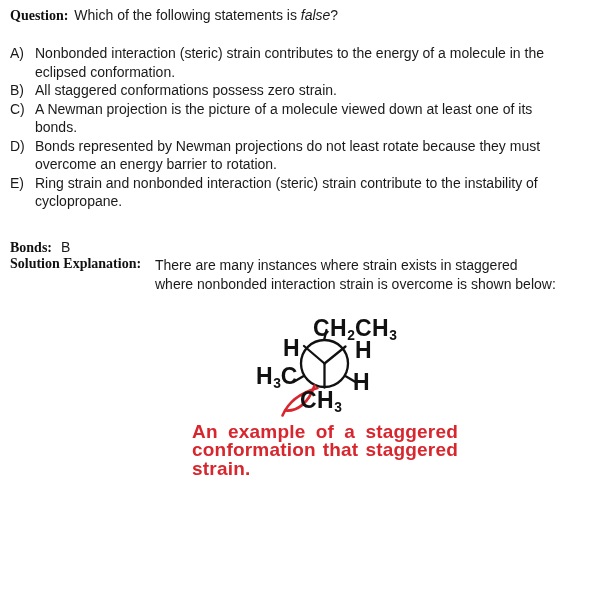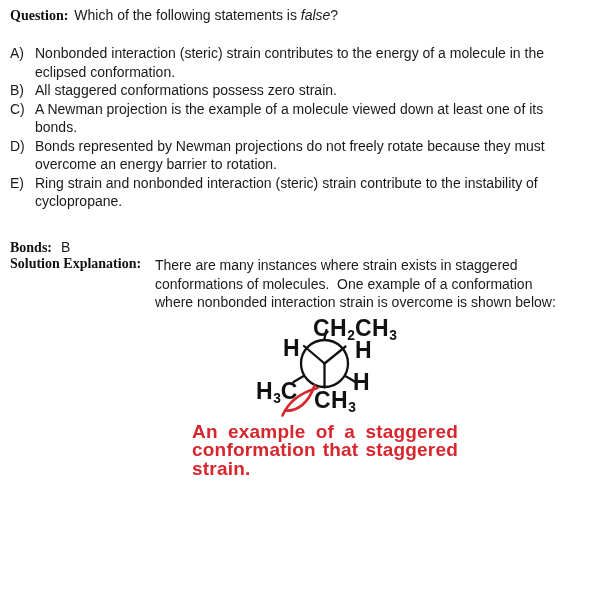--- a/index.html
+++ b/index.html
@@ -55,23 +55,23 @@
   .chem-label sub {
     font-size: 0.6em;
     vertical-align: baseline;
     position: relative;
     top: 0.28em;
     letter-spacing: 0;
   }
   #chem-top         { left: 313px; top: 317px; }
   #chem-upper-left  { left: 283px; top: 337px; }
   #chem-upper-right { left: 355px; top: 339px; }
-  #chem-left        { left: 256px; top: 380px; }
+  #chem-left        { left: 256px; top: 365px; }
   #chem-lower-right { left: 353px; top: 371px; }
-  #chem-bottom      { left: 314px; top: 389px; }
+  #chem-bottom      { left: 300px; top: 389px; }
 
   
   #caption {
     position: absolute;
     left: 192px;
     top: 423px;
     width: 266px;
     font-weight: bold;
     font-size: 19px;
     line-height: 18.3px;
@@ -99,48 +99,47 @@
     </div>
     <div class="opt">
       <span class="opt-letter">B)</span>
       <span class="opt-lines">
         <div class="opt-line">All staggered conformations possess zero strain.</div>
       </span>
     </div>
     <div class="opt">
       <span class="opt-letter">C)</span>
       <span class="opt-lines">
-        <div class="opt-line">A Newman projection is the example of a molecule viewed down at least one of its</div>
+        <div class="opt-line">A Newman projection is the picture of a molecule viewed down at least one of its</div>
         <div class="opt-line">bonds.</div>
       </span>
     </div>
     <div class="opt">
       <span class="opt-letter">D)</span>
       <span class="opt-lines">
-        <div class="opt-line">Bonds represented by Newman projections do not freely rotate because they must</div>
+        <div class="opt-line">Bonds represented by Newman projections do not least rotate because they must</div>
         <div class="opt-line">overcome an energy barrier to rotation.</div>
       </span>
     </div>
     <div class="opt">
       <span class="opt-letter">E)</span>
       <span class="opt-lines">
         <div class="opt-line">Ring strain and nonbonded interaction (steric) strain contribute to the instability of</div>
         <div class="opt-line">cyclopropane.</div>
       </span>
     </div>
   </div>
 
   <div id="answer-row" class="body-text">
     <span class="serif-label">Bonds:</span><span class="answer-value">B</span>
   </div>
 
   <div id="solution-label" class="serif-label">Solution Explanation:</div>
   <div id="solution-lines" class="body-text">
     <div class="sol-line">There are many instances where strain exists in staggered</div>
-    <div class="sol-line">conformations of molecules.  One example of a conformation</div>
     <div class="sol-line">where nonbonded interaction strain is overcome is shown below:</div>
   </div>
 
   <svg id="diagram-svg" width="600" height="600" viewBox="0 0 600 600">
 
     <line x1="324" y1="340.5" x2="326.5" y2="330" stroke="#111111" stroke-width="2.3" stroke-linecap="round"></line>
     <line x1="304.5" y1="375.5" x2="293.5" y2="382" stroke="#111111" stroke-width="2.3" stroke-linecap="round"></line>
     <line x1="344.5" y1="375.5" x2="355.5" y2="382" stroke="#111111" stroke-width="2.3" stroke-linecap="round"></line>
 
     <circle cx="324.5" cy="363.5" r="23.5" fill="#ffffff" stroke="#111111" stroke-width="2.3"></circle>

